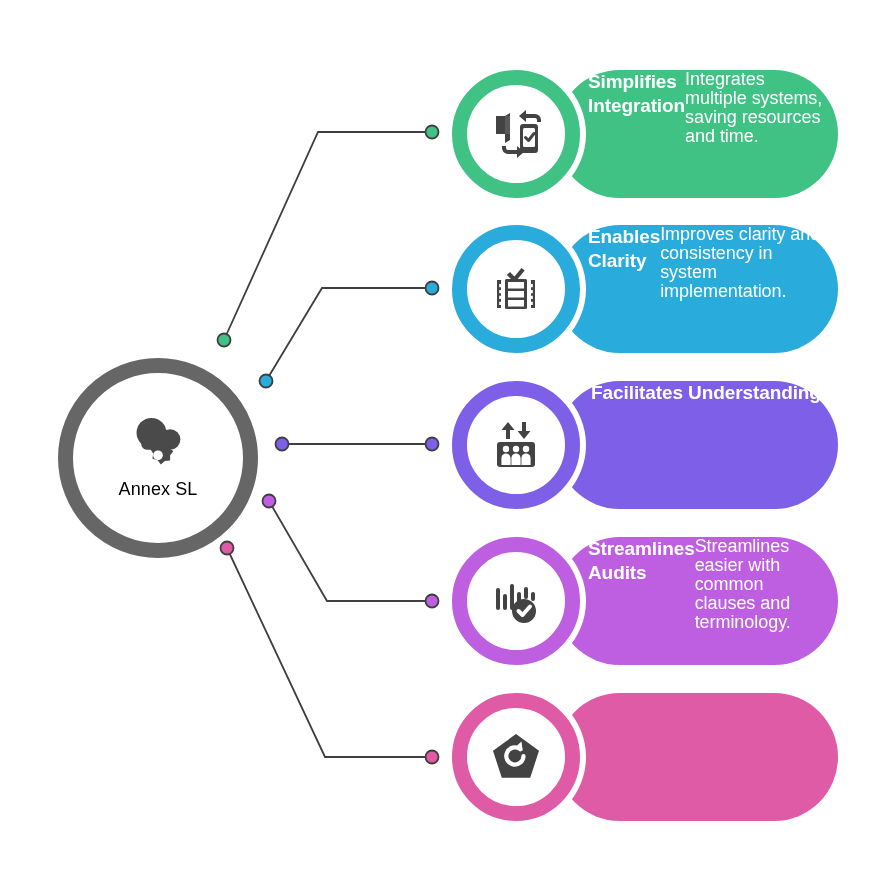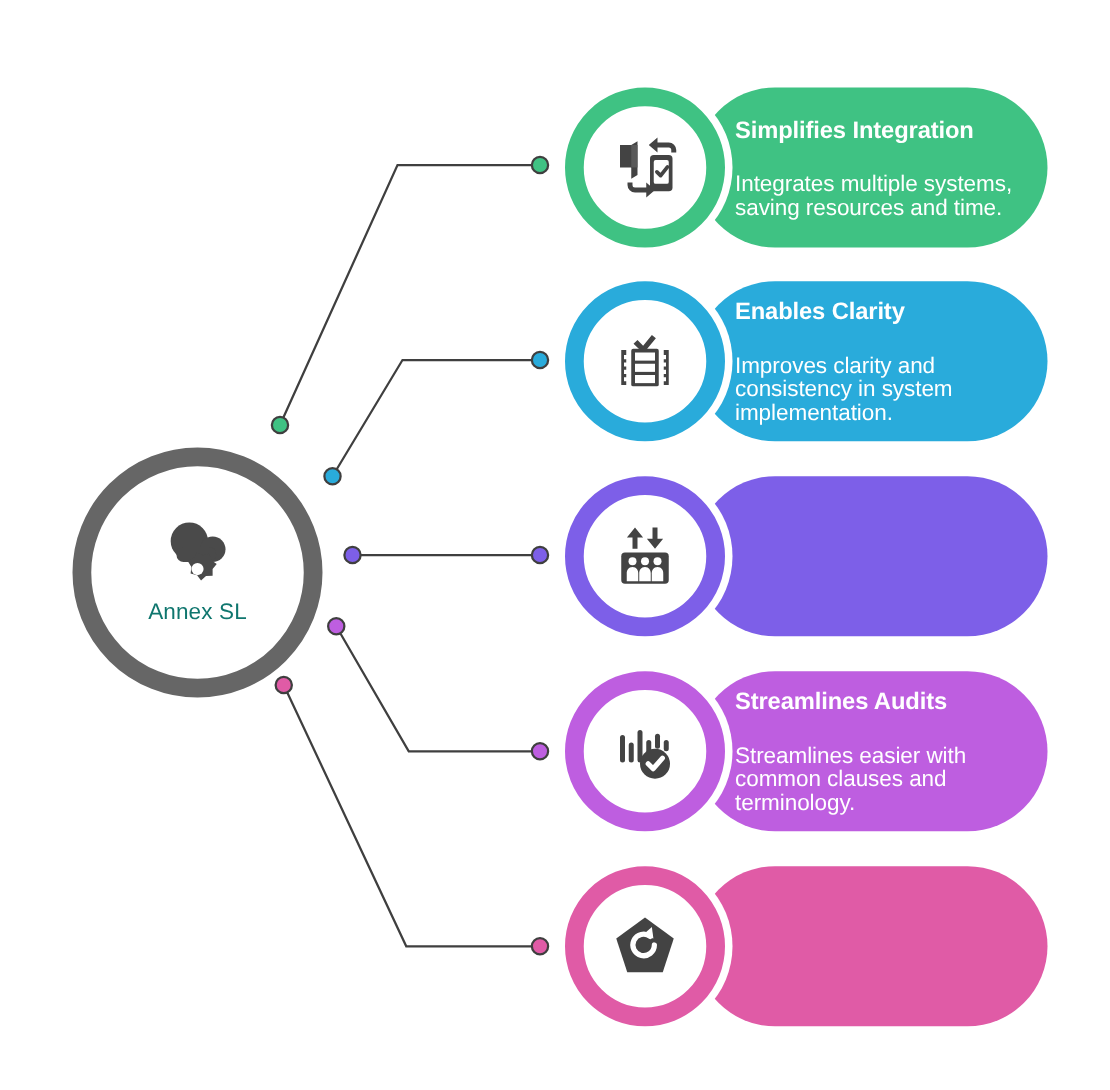--- a/index.html
+++ b/index.html
@@ -115,23 +115,21 @@
   }
 
   .card-text {
     position: absolute;
     left: 142px;
     top: 0;
     width: 236px;
     height: 128px;
     z-index: 4;
     display: flex;
-    flex-direction: column;
     justify-content: center;
-    gap: 16px;
   }
   .card-title {
     color: #ffffff;
     font-size: 19px;
     font-weight: bold;
     line-height: 24px;
     margin-bottom: 5px;
     letter-spacing: -.1px;
   }
   .card-desc {
@@ -177,21 +175,21 @@
       <g fill="#4a4a4a">
         <circle cx="25" cy="17" r="16"></circle>
         <circle cx="45" cy="24" r="11"></circle>
         <rect x="14" y="22" width="34" height="13" rx="6"></rect>
       </g>
       <g>
         <path fill="#4a4a4a" d="M32 28 l4.4 2.1 4.6-1.1 1.4 4.6 3.9 2.8-3 3.7 0 4.8-4.8 .3-3.6 3.2-2.9-3.8-4.7-1.3 .6-4.8-2.6-4.1 4.2-2.3z" transform="translate(0,-1) scale(1.18) translate(-5.2,-4.5)"></path>
         <circle cx="32" cy="41" r="5.2" fill="#ffffff"></circle>
       </g>
     </svg>
-    <div id="hub-label" style="color: #0f766e;">Annex SL</div>
+    <div id="hub-label" style="color: #000000;">Annex SL</div>
   </div>
 
   <div class="card" id="card-0">
     <div class="pill" style="background: rgb(63, 194, 131);"></div>
     <div class="gap-arc"></div>
     <div class="ring" style="border-color: rgb(63, 194, 131);">
       <svg viewBox="0 0 56 56" xmlns="http://www.w3.org/2000/svg">
         <g fill="#434343">
           <path d="M8 10 h9 l5 -3 v27 l-5 3 v-9 h-9z"></path>
           <path d="M17 10 h5 v18 h-5z" fill="#595959"></path>
@@ -245,20 +243,21 @@
             <path d="M18 36.5 c-3.2 0 -4.6 2.4 -4.6 5.2 l0 6.3 h9.2 l0 -6.3 c0 -2.8 -1.4 -5.2 -4.6 -5.2z"></path>
             <circle cx="28" cy="32" r="3.2"></circle>
             <path d="M28 36.5 c-3.2 0 -4.6 2.4 -4.6 5.2 l0 6.3 h9.2 l0 -6.3 c0 -2.8 -1.4 -5.2 -4.6 -5.2z"></path>
             <circle cx="38" cy="32" r="3.2"></circle>
             <path d="M38 36.5 c-3.2 0 -4.6 2.4 -4.6 5.2 l0 6.3 h9.2 l0 -6.3 c0 -2.8 -1.4 -5.2 -4.6 -5.2z"></path>
           </g>
         </g>
       </svg>
     </div>
     <div class="card-text">
+      <div class="card-title">Facilitates Understanding</div>
     </div>
   </div>
 
   <div class="card" id="card-3">
     <div class="pill" style="background: rgb(190, 94, 224);"></div>
     <div class="gap-arc"></div>
     <div class="ring" style="border-color: rgb(190, 94, 224);">
       <svg viewBox="0 0 56 56" xmlns="http://www.w3.org/2000/svg">
         <g fill="#434343">
           <rect x="8" y="15" width="4" height="22" rx="2"></rect>

